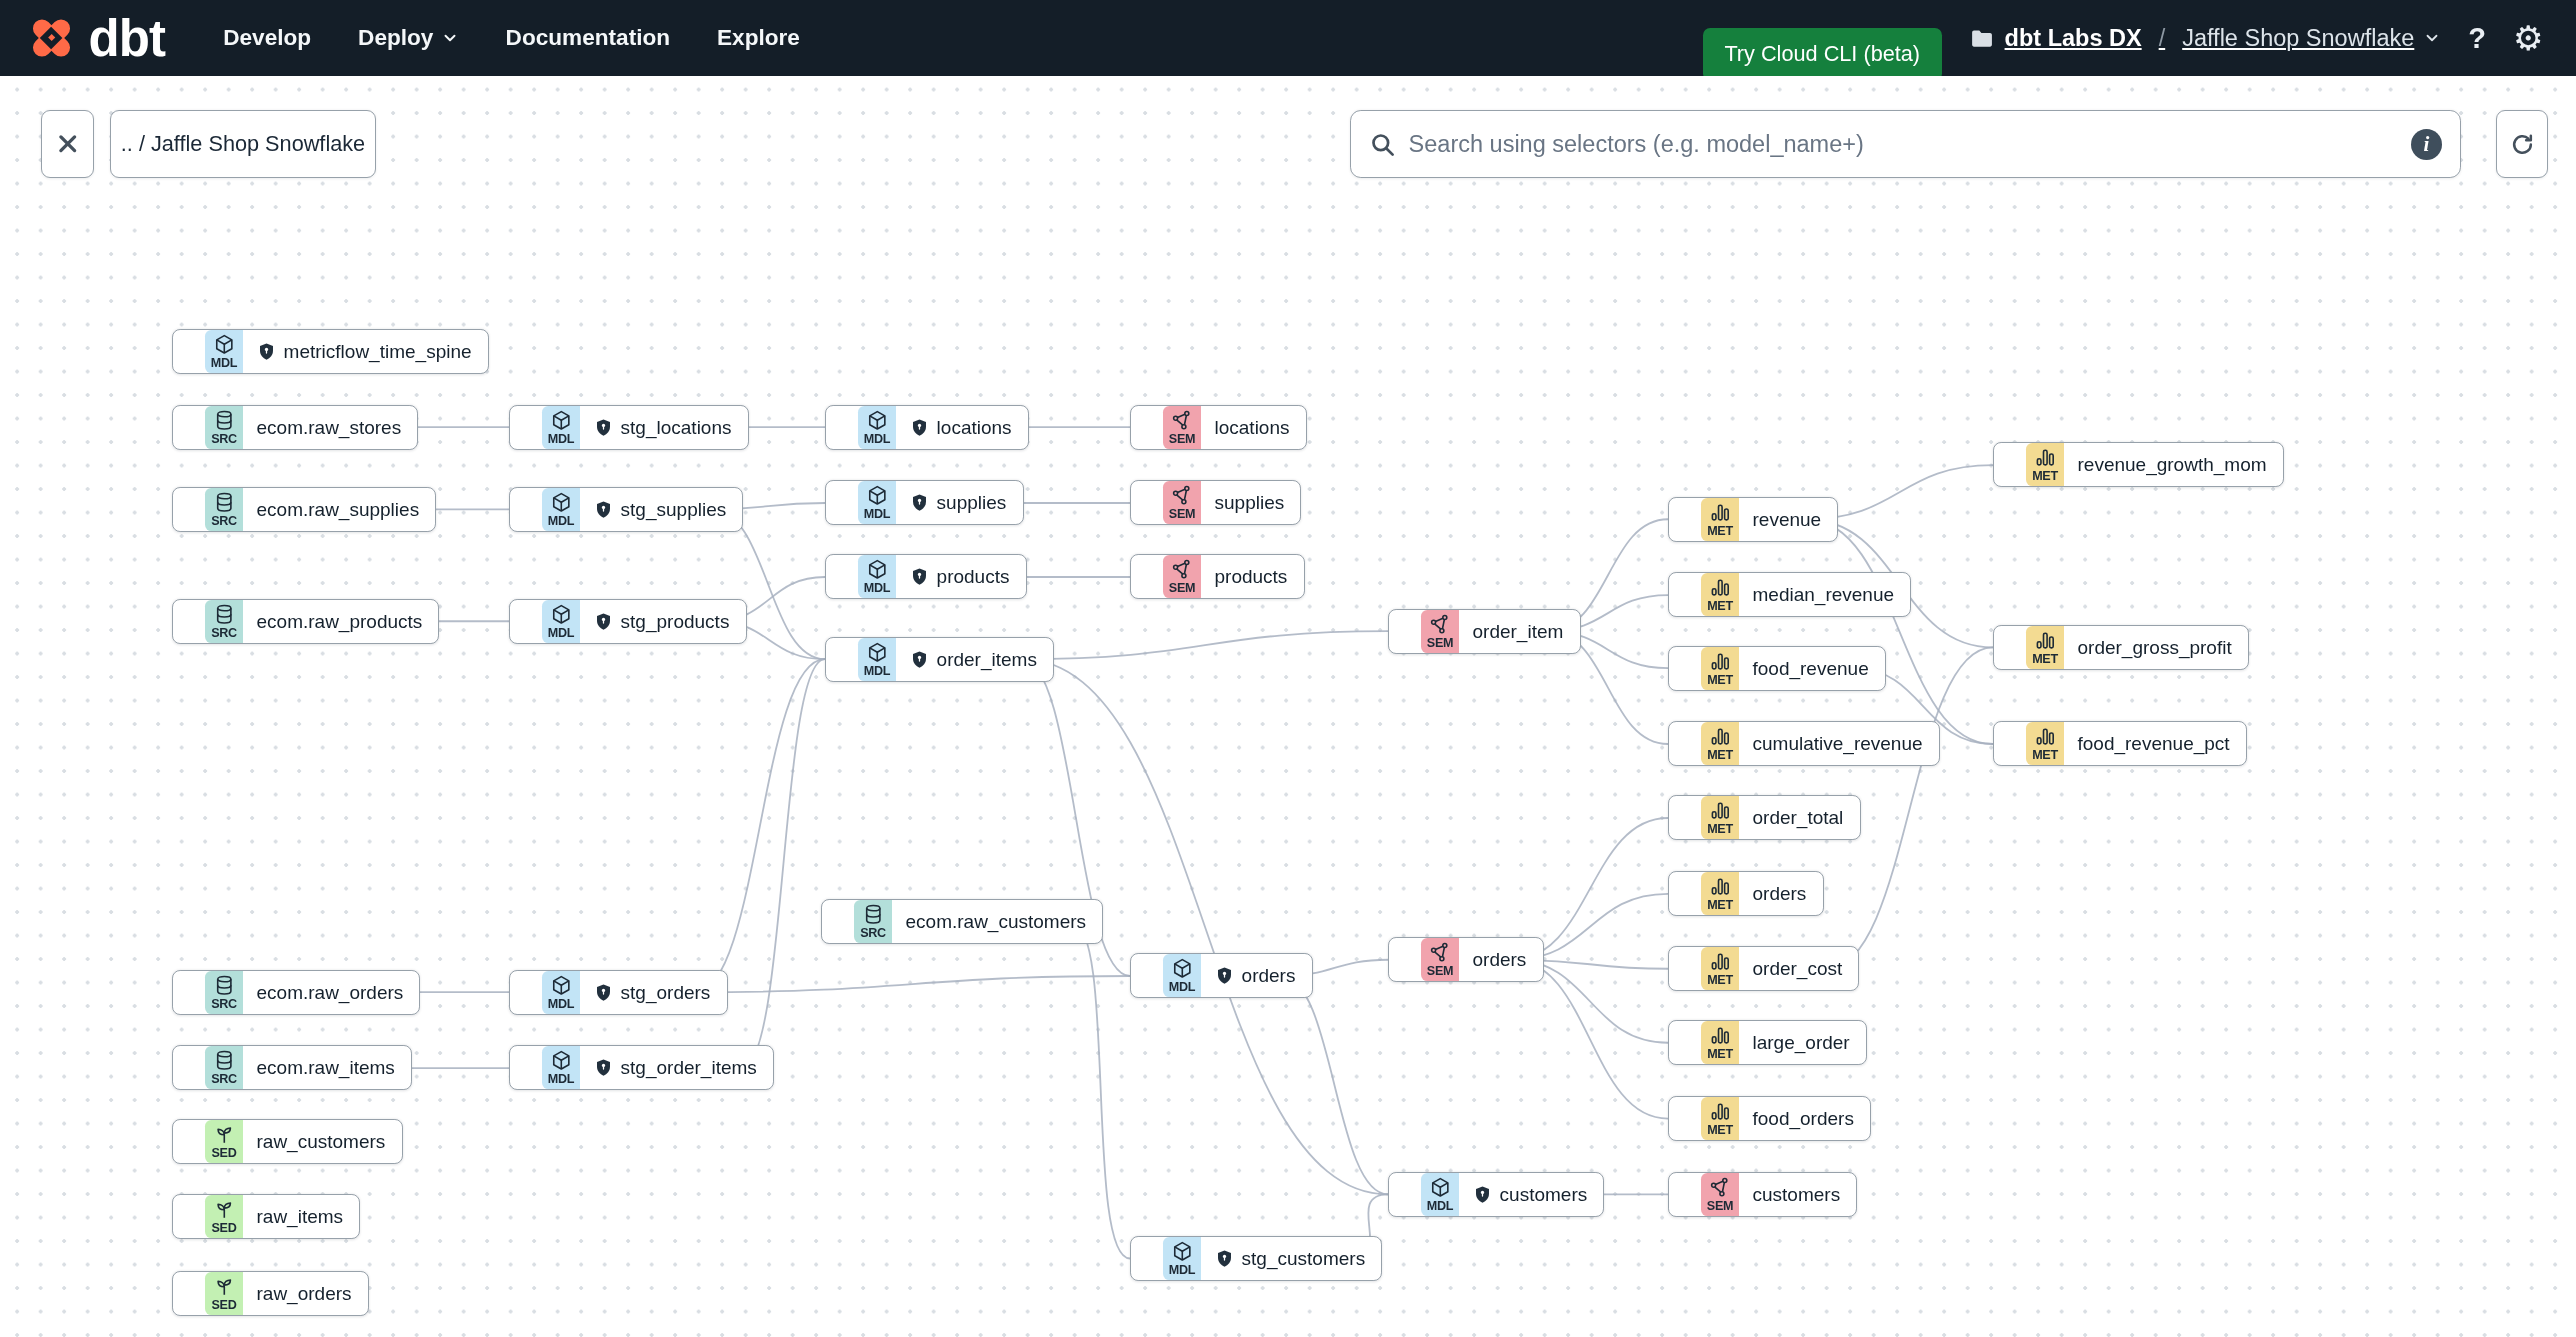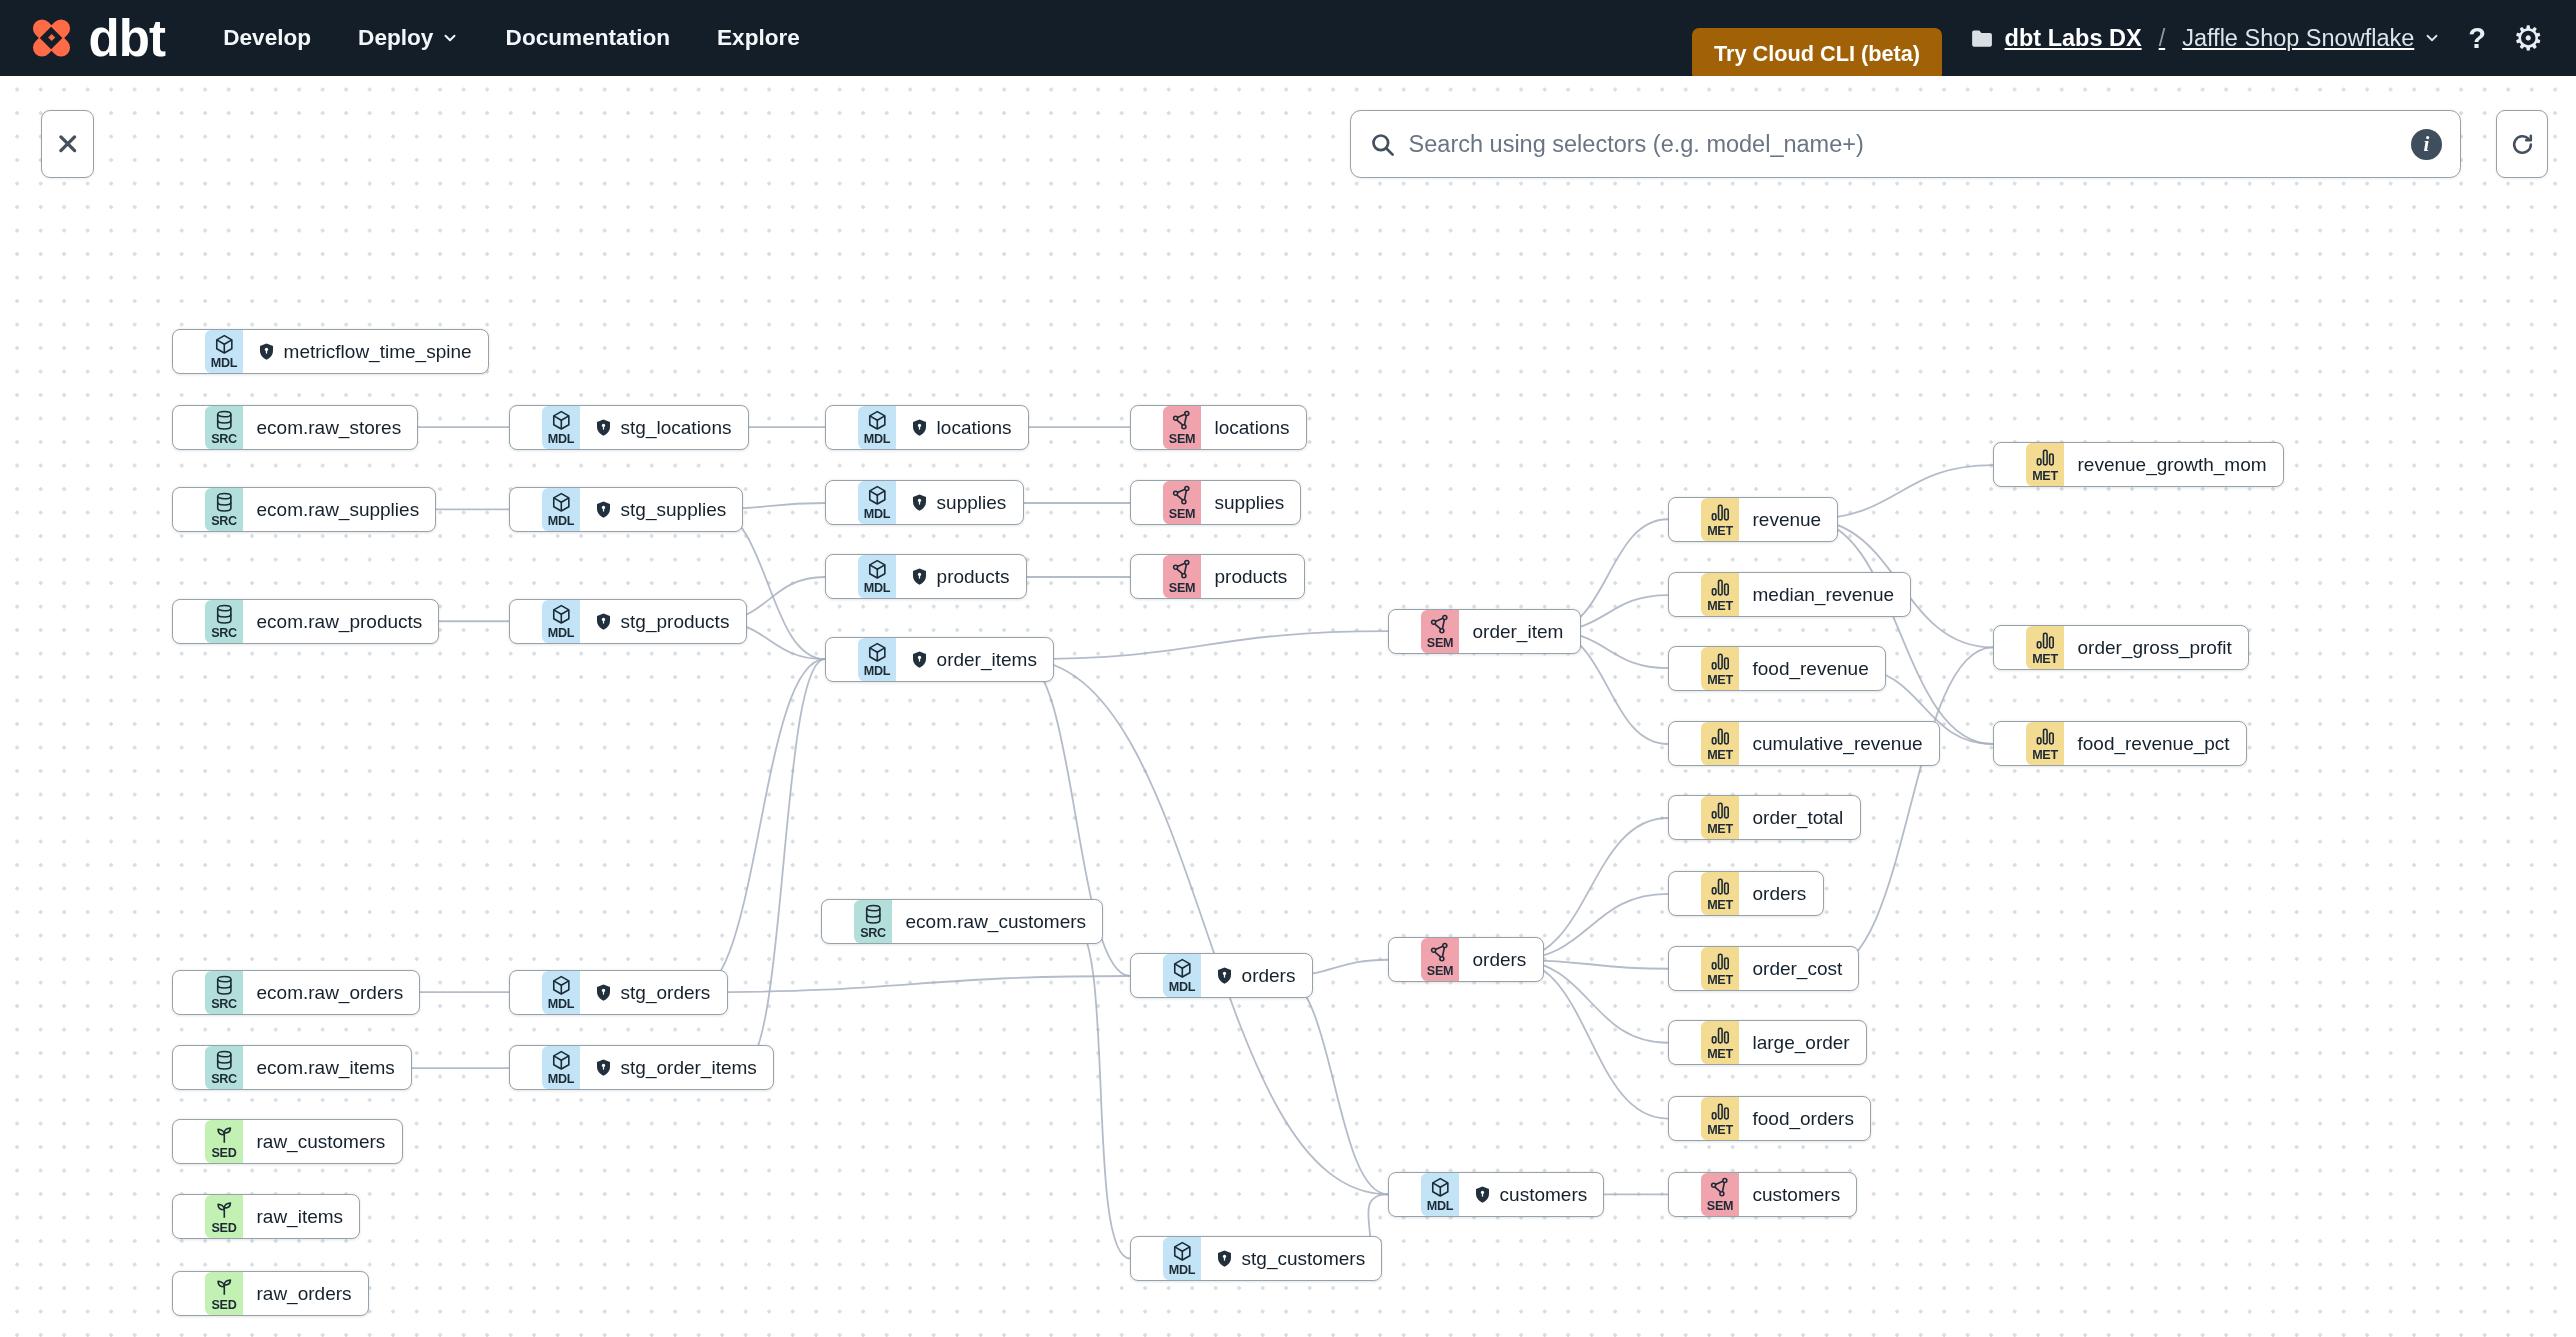--- a/index.html
+++ b/index.html
@@ -17,21 +17,21 @@
   .pinwheel .bar.b2 { transform:rotate(-45deg); }
   .pinwheel .core { position:absolute; left:16.2px; top:16.2px; width:16.2px; height:16.2px;
                     background:#141e28; transform:rotate(45deg); }
   .pinwheel .dot { position:absolute; left:21.7px; top:21.7px; width:5.4px; height:5.4px;
                    background:#ff6a47; transform:rotate(45deg); }
   .logo-text { font-size:51px; font-weight:bold; letter-spacing:-0.9px; }
   .menu { display:flex; align-items:center; gap:47px; }
   .menu-item { font-size:22.6px; font-weight:bold; color:#f4f7f9; cursor:pointer;
                display:flex; align-items:center; gap:7.2px; }
   .nav-right { margin-left:auto; display:flex; align-items:center; gap:27px; }
-  .cta-btn { background:#a16207; color:#fff; font-size:21.7px; font-weight:bold;
+  .cta-btn { background:#15803d; color:#fff; font-size:21.7px; font-weight:normal;
              border:none; border-radius:7.2px; padding:13.5px 21.7px; cursor:pointer;margin-top:32px; }
   .crumb { display:flex; align-items:center; gap:17px; font-size:23.5px;text-decoration:underline; }
   .crumb .acct { font-weight:bold; color:#fff; display:flex; align-items:center; gap:10.8px; }
   .crumb .sep { color:#8d98a3; }
   .crumb .proj { color:#dde4ea; display:flex; align-items:center; gap:9px; }
   .help-glyph { font-size:29px; font-weight:bold; color:#e9eef3; cursor:pointer; }
   .gear-glyph { font-size:34px; color:#e9eef3; cursor:pointer; line-height:1; }
 
   
   .canvas { position:relative; width:2576px; height:1262px; background:#fff;
@@ -163,20 +163,23 @@
       <path d="M 2053 656 C 2130.5 656, 2130.5 740, 2208 740" fill="none" stroke="#a7b0bf" stroke-width="2" stroke-linecap="round" opacity="0.85"></path>
     </svg>
 
   <div class="tool-box close-btn">
     <svg width="23.5" height="23.5" viewBox="0 0 24 24" fill="none" stroke="#44505c" stroke-width="3.4" stroke-linecap="round">
         <line x1="5" y1="5" x2="19" y2="19"></line>
         <line x1="19" y1="5" x2="5" y2="19"></line>
       </svg>
   </div>
 
+  <div class="tool-box breadcrumb-box">
+    <span>.. / Jaffle Shop Snowflake</span>
+  </div>
 
   <div class="tool-box search-box">
     <svg width="27" height="27" viewBox="0 0 24 24" fill="none" stroke="#44505c" stroke-width="2.4" stroke-linecap="round">
         <circle cx="10.5" cy="10.5" r="6.5"></circle>
         <line x1="15.5" y1="15.5" x2="21" y2="21"></line>
       </svg>
     <input type="text" value="" placeholder="Search using selectors (e.g. model_name+)" style="">
     <span class="info-dot">i</span>
   </div>
 

